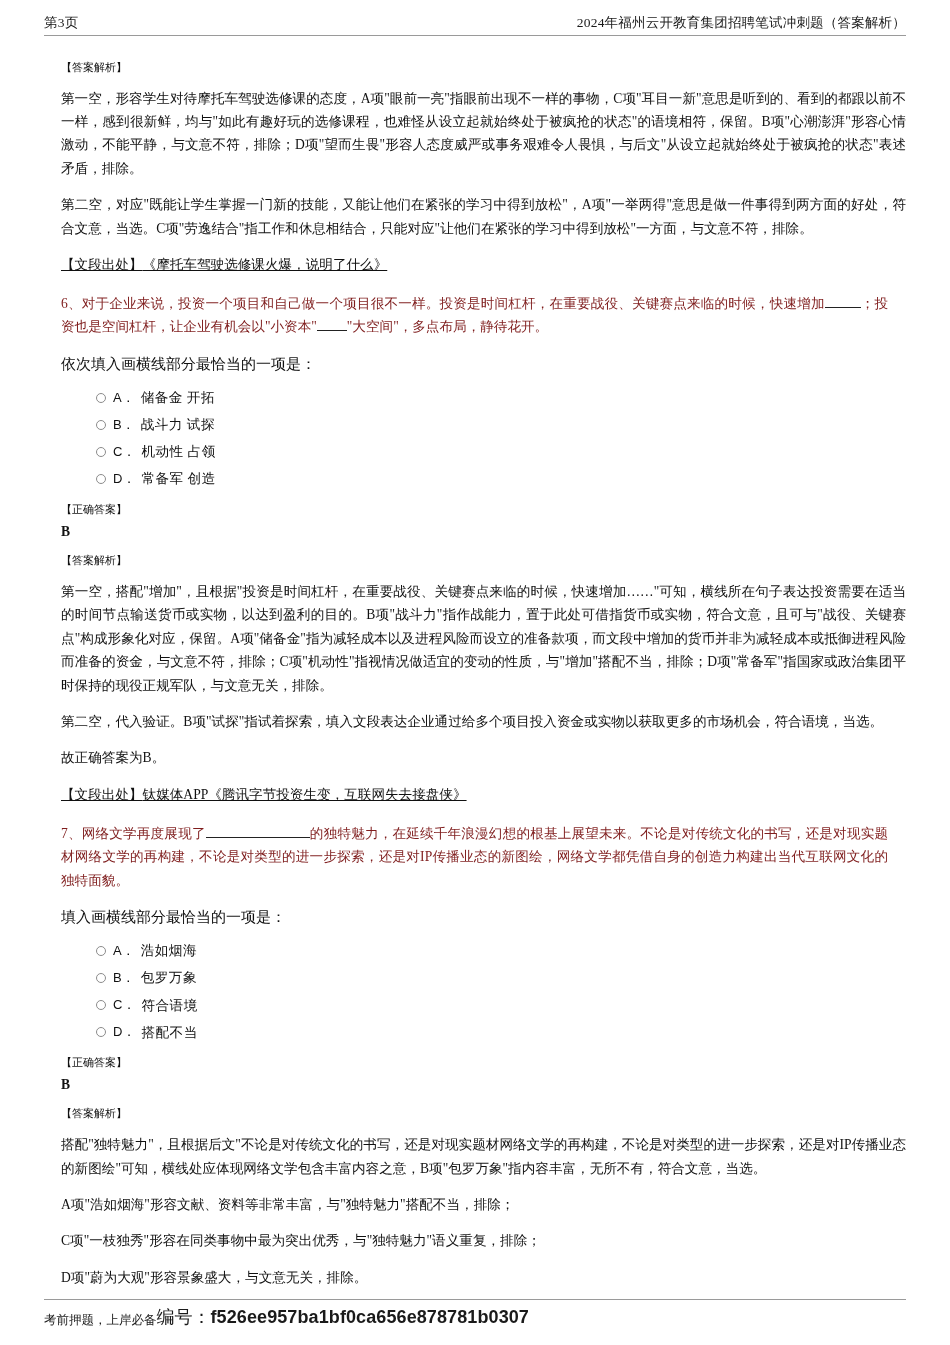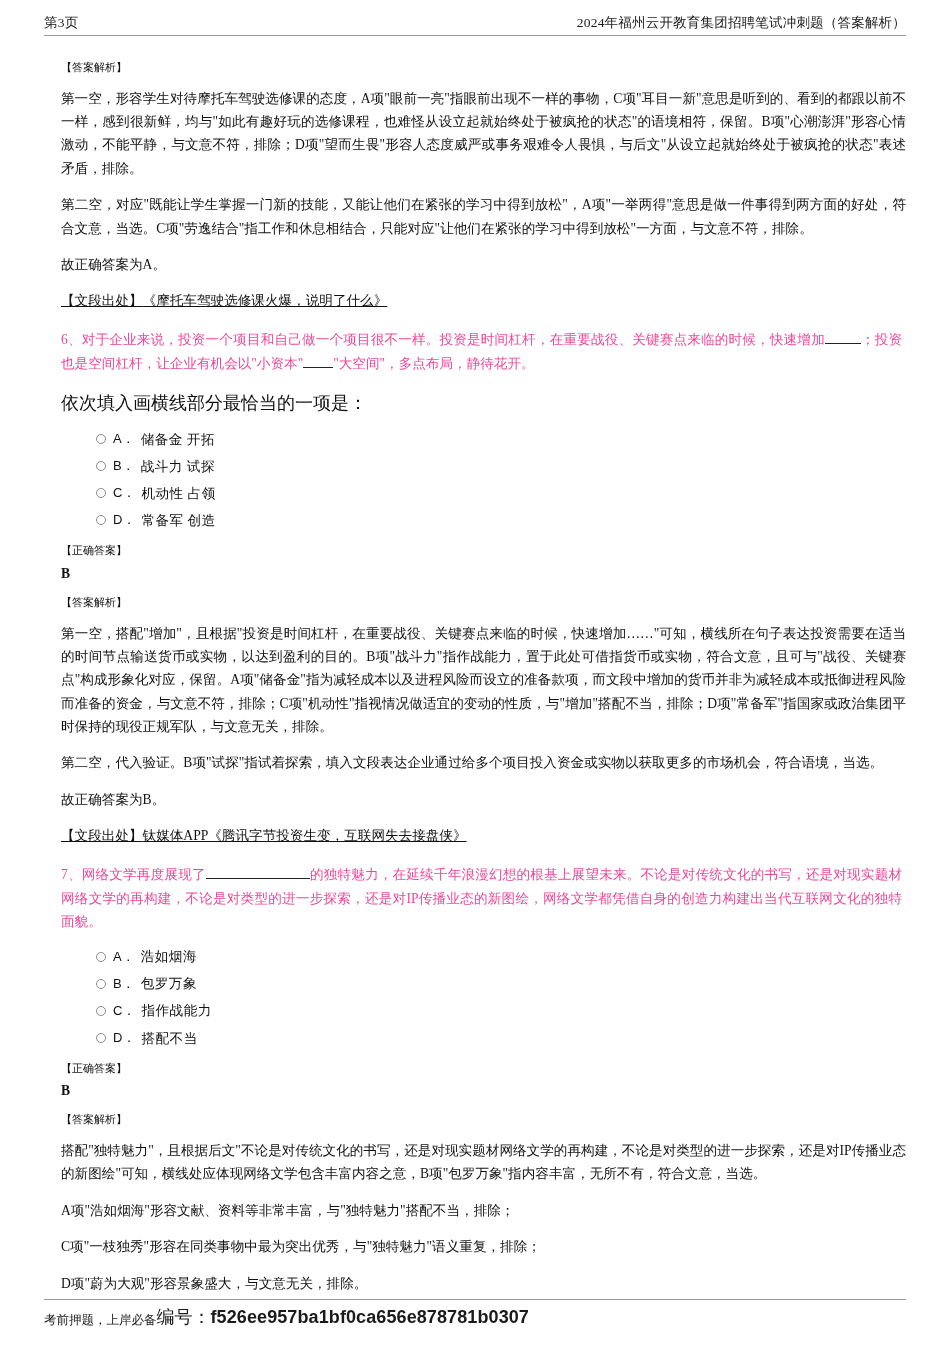--- a/index.html
+++ b/index.html
@@ -78,26 +78,26 @@
     color: #111111;
     margin: 0 0 16px 0;
     padding-left: 17px;
     text-decoration: underline;
   }
   .question-stem {
     font-size: 13.6px;
     line-height: 1.72;
     text-align: justify;
     text-justify: inter-ideograph;
-    color: #ec4899;
-    margin: 0 4px 13px 0;
+    color: #7f1d1d;
+    margin: 0 18px 13px 0;
     padding-left: 17px;
   }
   .prompt-line {
-    font-size: 18px;
+    font-size: 15px;
     line-height: 1.7;
     color: #111111;
     margin: 0 0 10px 0;
     padding-left: 17px;
   }
   .blank {
     display: inline-block;
     border-bottom: 1px solid #222;
     vertical-align: baseline;
   }
@@ -166,21 +166,20 @@
   <div class="page-header">
     <div class="hdr-left">第3页</div>
     <div class="hdr-right">2024年福州云开教育集团招聘笔试冲刺题（答案解析）</div>
   </div>
 
   <div class="block">
     <div class="label-line">【答案解析】</div>
     <div class="spacer-8"></div>
     <p class="para">第一空，形容学生对待摩托车驾驶选修课的态度，A项"眼前一亮"指眼前出现不一样的事物，C项"耳目一新"意思是听到的、看到的都跟以前不一样，感到很新鲜，均与"如此有趣好玩的选修课程，也难怪从设立起就始终处于被疯抢的状态"的语境相符，保留。B项"心潮澎湃"形容心情激动，不能平静，与文意不符，排除；D项"望而生畏"形容人态度威严或事务艰难令人畏惧，与后文"从设立起就始终处于被疯抢的状态"表述矛盾，排除。</p>
     <p class="para">第二空，对应"既能让学生掌握一门新的技能，又能让他们在紧张的学习中得到放松"，A项"一举两得"意思是做一件事得到两方面的好处，符合文意，当选。C项"劳逸结合"指工作和休息相结合，只能对应"让他们在紧张的学习中得到放松"一方面，与文意不符，排除。</p>
-    <p class="para">故正确答案为A。</p>
     <p class="source-line"><span>【文段出处】</span><span>《摩托车驾驶选修课火爆，说明了什么》</span></p>
   </div>
 
   <div class="block">
     <p class="question-stem"><span>6、</span><span>对于企业来说，投资一个项目和自己做一个项目很不一样。投资是时间杠杆，在重要战役、关键赛点来临的时候，快速增加</span><span class="blank w-sm"></span><span>；投资也是空间杠杆，让企业有机会以"小资本"</span><span class="blank w-md"></span><span>"大空间"，多点布局，静待花开。</span></p>
 
     <p class="prompt-line">依次填入画横线部分最恰当的一项是：</p>
 
     <ul class="options">
       <li class="option">
@@ -211,36 +210,37 @@
     <div class="spacer-8"></div>
     <p class="para">第一空，搭配"增加"，且根据"投资是时间杠杆，在重要战役、关键赛点来临的时候，快速增加……"可知，横线所在句子表达投资需要在适当的时间节点输送货币或实物，以达到盈利的目的。B项"战斗力"指作战能力，置于此处可借指货币或实物，符合文意，且可与"战役、关键赛点"构成形象化对应，保留。A项"储备金"指为减轻成本以及进程风险而设立的准备款项，而文段中增加的货币并非为减轻成本或抵御进程风险而准备的资金，与文意不符，排除；C项"机动性"指视情况做适宜的变动的性质，与"增加"搭配不当，排除；D项"常备军"指国家或政治集团平时保持的现役正规军队，与文意无关，排除。</p>
     <p class="para">第二空，代入验证。B项"试探"指试着探索，填入文段表达企业通过给多个项目投入资金或实物以获取更多的市场机会，符合语境，当选。</p>
     <p class="para">故正确答案为B。</p>
     <p class="source-line"><span>【文段出处】</span><span>钛媒体APP《腾讯字节投资生变，互联网失去接盘侠》</span></p>
   </div>
 
   <div class="block">
     <p class="question-stem"><span>7、</span><span>网络文学再度展现了</span><span class="blank w-lg"></span><span>的独特魅力，在延续千年浪漫幻想的根基上展望未来。不论是对传统文化的书写，还是对现实题材网络文学的再构建，不论是对类型的进一步探索，还是对IP传播业态的新图绘，网络文学都凭借自身的创造力构建出当代互联网文化的独特面貌。</span></p>
 
+    <p class="prompt-line">填入画横线部分最恰当的一项是：</p>
 
     <ul class="options">
       <li class="option">
         <span class="radio"></span>
         <span class="opt-letter">A．</span>
         <span class="opt-text">浩如烟海</span>
       </li>
       <li class="option">
         <span class="radio"></span>
         <span class="opt-letter">B．</span>
         <span class="opt-text">包罗万象</span>
       </li>
       <li class="option">
         <span class="radio"></span>
         <span class="opt-letter">C．</span>
-        <span class="opt-text">指作战能力</span>
+        <span class="opt-text">符合语境</span>
       </li>
       <li class="option">
         <span class="radio"></span>
         <span class="opt-letter">D．</span>
         <span class="opt-text">搭配不当</span>
       </li>
     </ul>
 
     <div class="label-line">【正确答案】</div>
     <div class="answer-letter">B</div>

